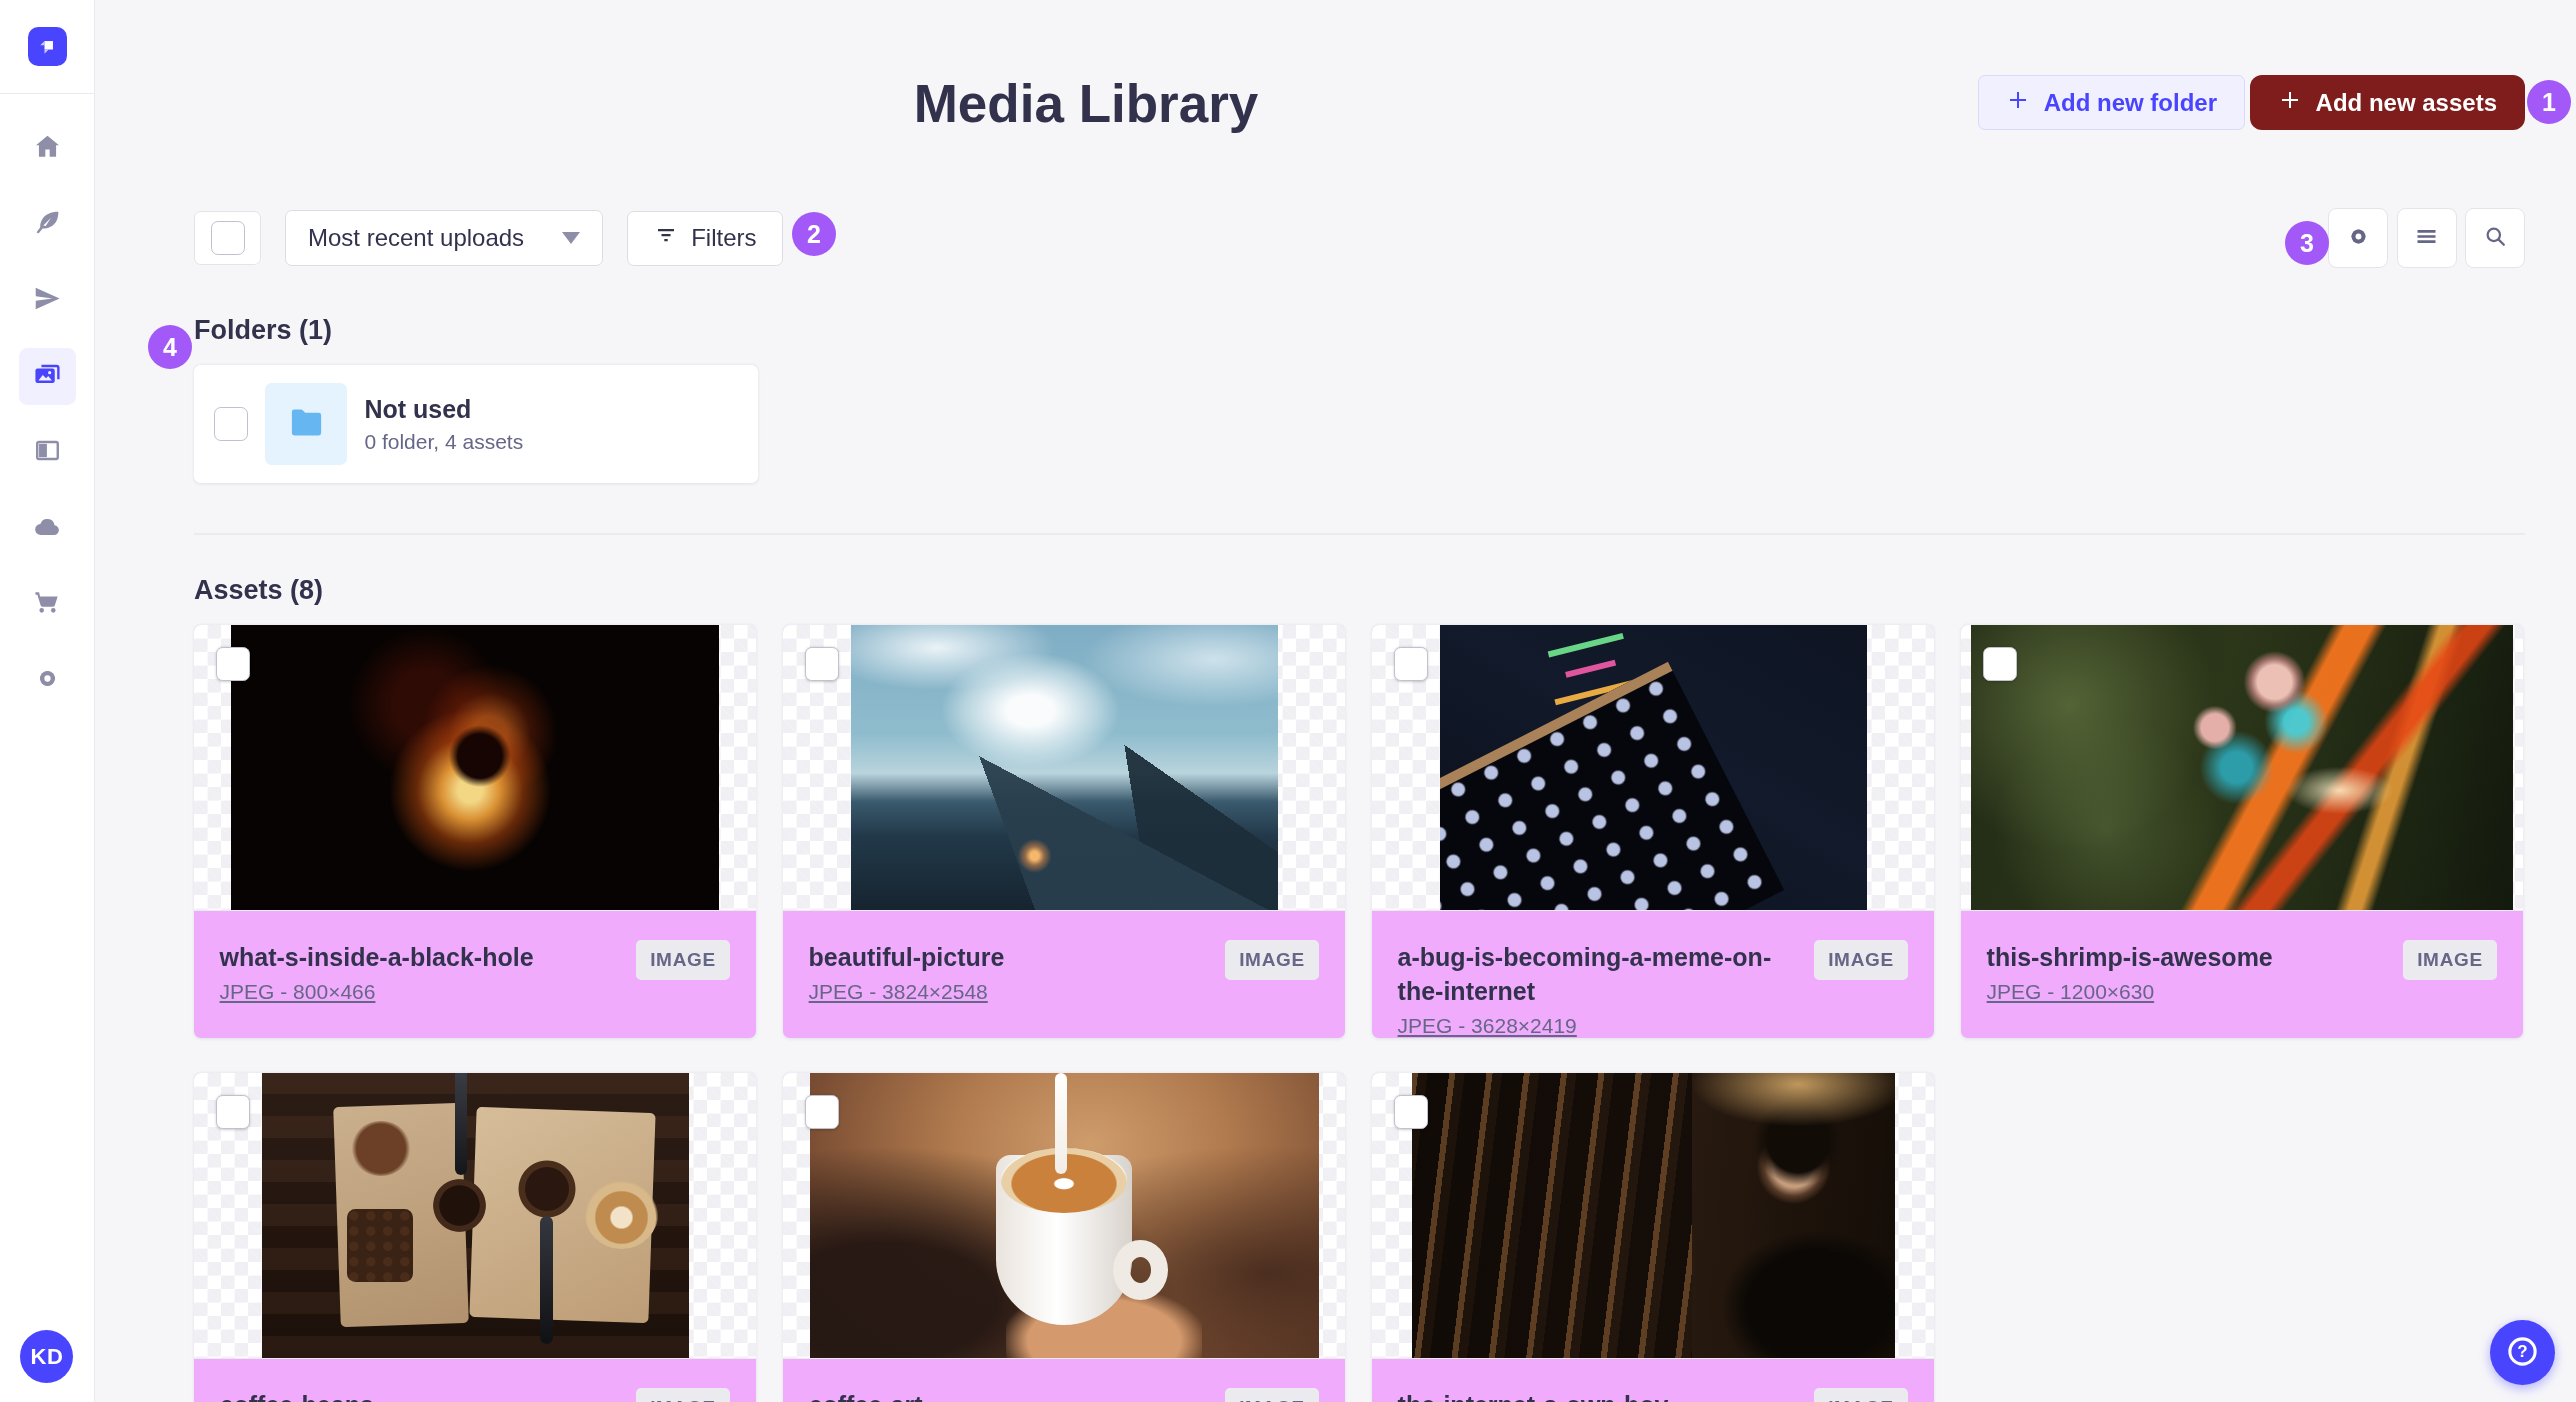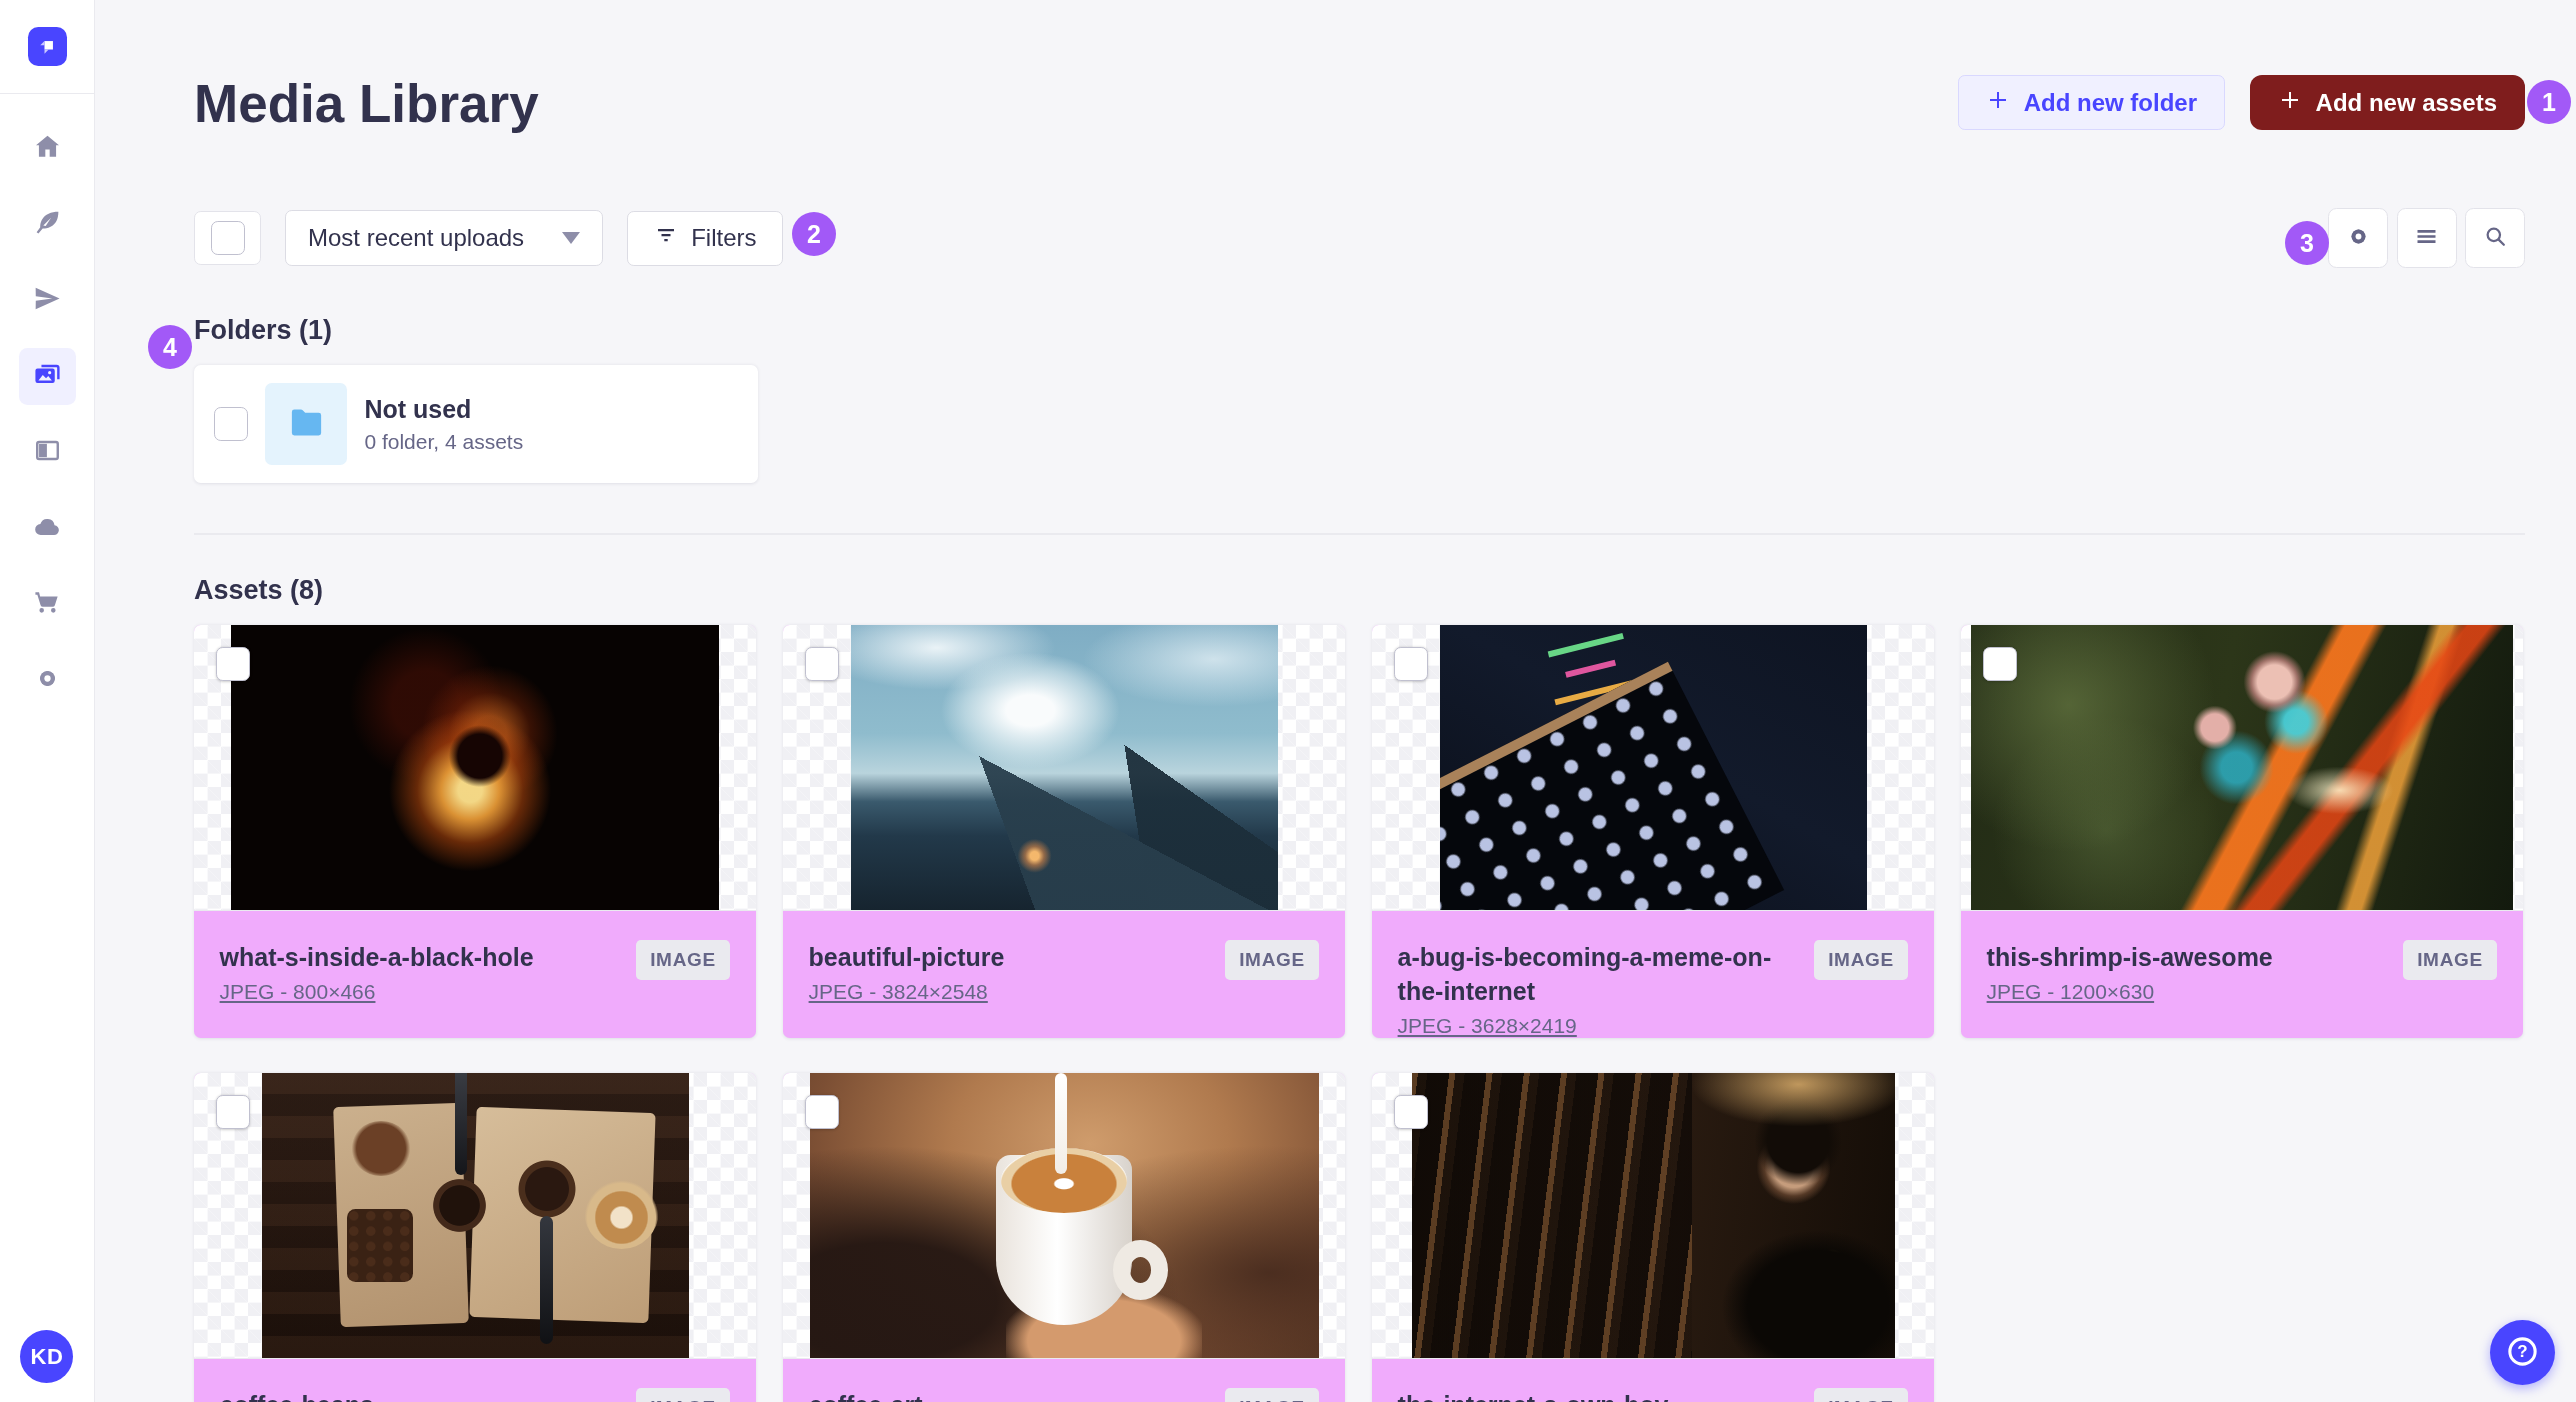--- a/index.html
+++ b/index.html
@@ -13,22 +13,22 @@
   .logo svg { width:29px; height:29px; }
   .nav { margin-top:25.6px; display:flex; flex-direction:column; align-items:center; }
   .nav-item { width:57px; height:57px; border-radius:8.5px; display:flex; align-items:center; justify-content:center; margin-bottom:19px; color:#8e8ea9; cursor:pointer; }
   .nav-item svg { width:29px; height:29px; fill:currentColor; }
   .nav-item.active { background:#f0f0ff; color:#4945ff; }
   .avatar { position:absolute; left:20.4px; top:1330px; width:53px; height:53px; border-radius:50%; background:#4945ff; color:#fff; font-size:22px; font-weight:700; display:flex; align-items:center; justify-content:center; letter-spacing:0.4px; }
 
   
   .main { margin-left:95px; padding:0 51px 0 99px; }
   .page-header { display:flex; align-items:flex-start; margin-top:75px; }
-  .page-title { font-size:53px; font-weight:700; color:#32324d; line-height:58px; flex:1; }
-  .header-actions { display:flex; gap:25px; margin-top:0; }
+  .page-title { font-size:53px; font-weight:700; color:#32324d; line-height:58px; flex:1;text-align:center; }
+  .header-actions { display:flex; gap:5px; margin-top:0; }
   .btn { height:55px; border-radius:6.8px; font-size:24px; font-weight:600; display:inline-flex; align-items:center; gap:13.6px; padding:0 27px; border:0.9px solid transparent; cursor:pointer; }
   .btn svg { width:24px; height:24px; fill:currentColor; }
   .btn-secondary { background:#f0f0ff; border-color:#d9d8ff; color:#4945ff; }
   .btn-primary  { background:#7f1d1d; color:#fff;border-radius:12px; }
 
   
   .toolbar { margin-top:75px; display:flex; align-items:center; gap:24px; position:relative; }
   .selectall-card { width:67px; height:54px; background:#fff; border:0.9px solid #e3e3ea; border-radius:6.8px; display:flex; align-items:center; justify-content:center; }
   .cb { width:34px; height:34px; background:#fff; border:1.7px solid #c0c0cf; border-radius:6.8px; cursor:pointer; }
   .sort-select { width:318px; height:56px; background:#fff; border:0.9px solid #dcdce4; border-radius:6.8px; display:flex; align-items:center; justify-content:space-between; padding:0 22px; font-size:24px; color:#32324d; cursor:pointer; }

